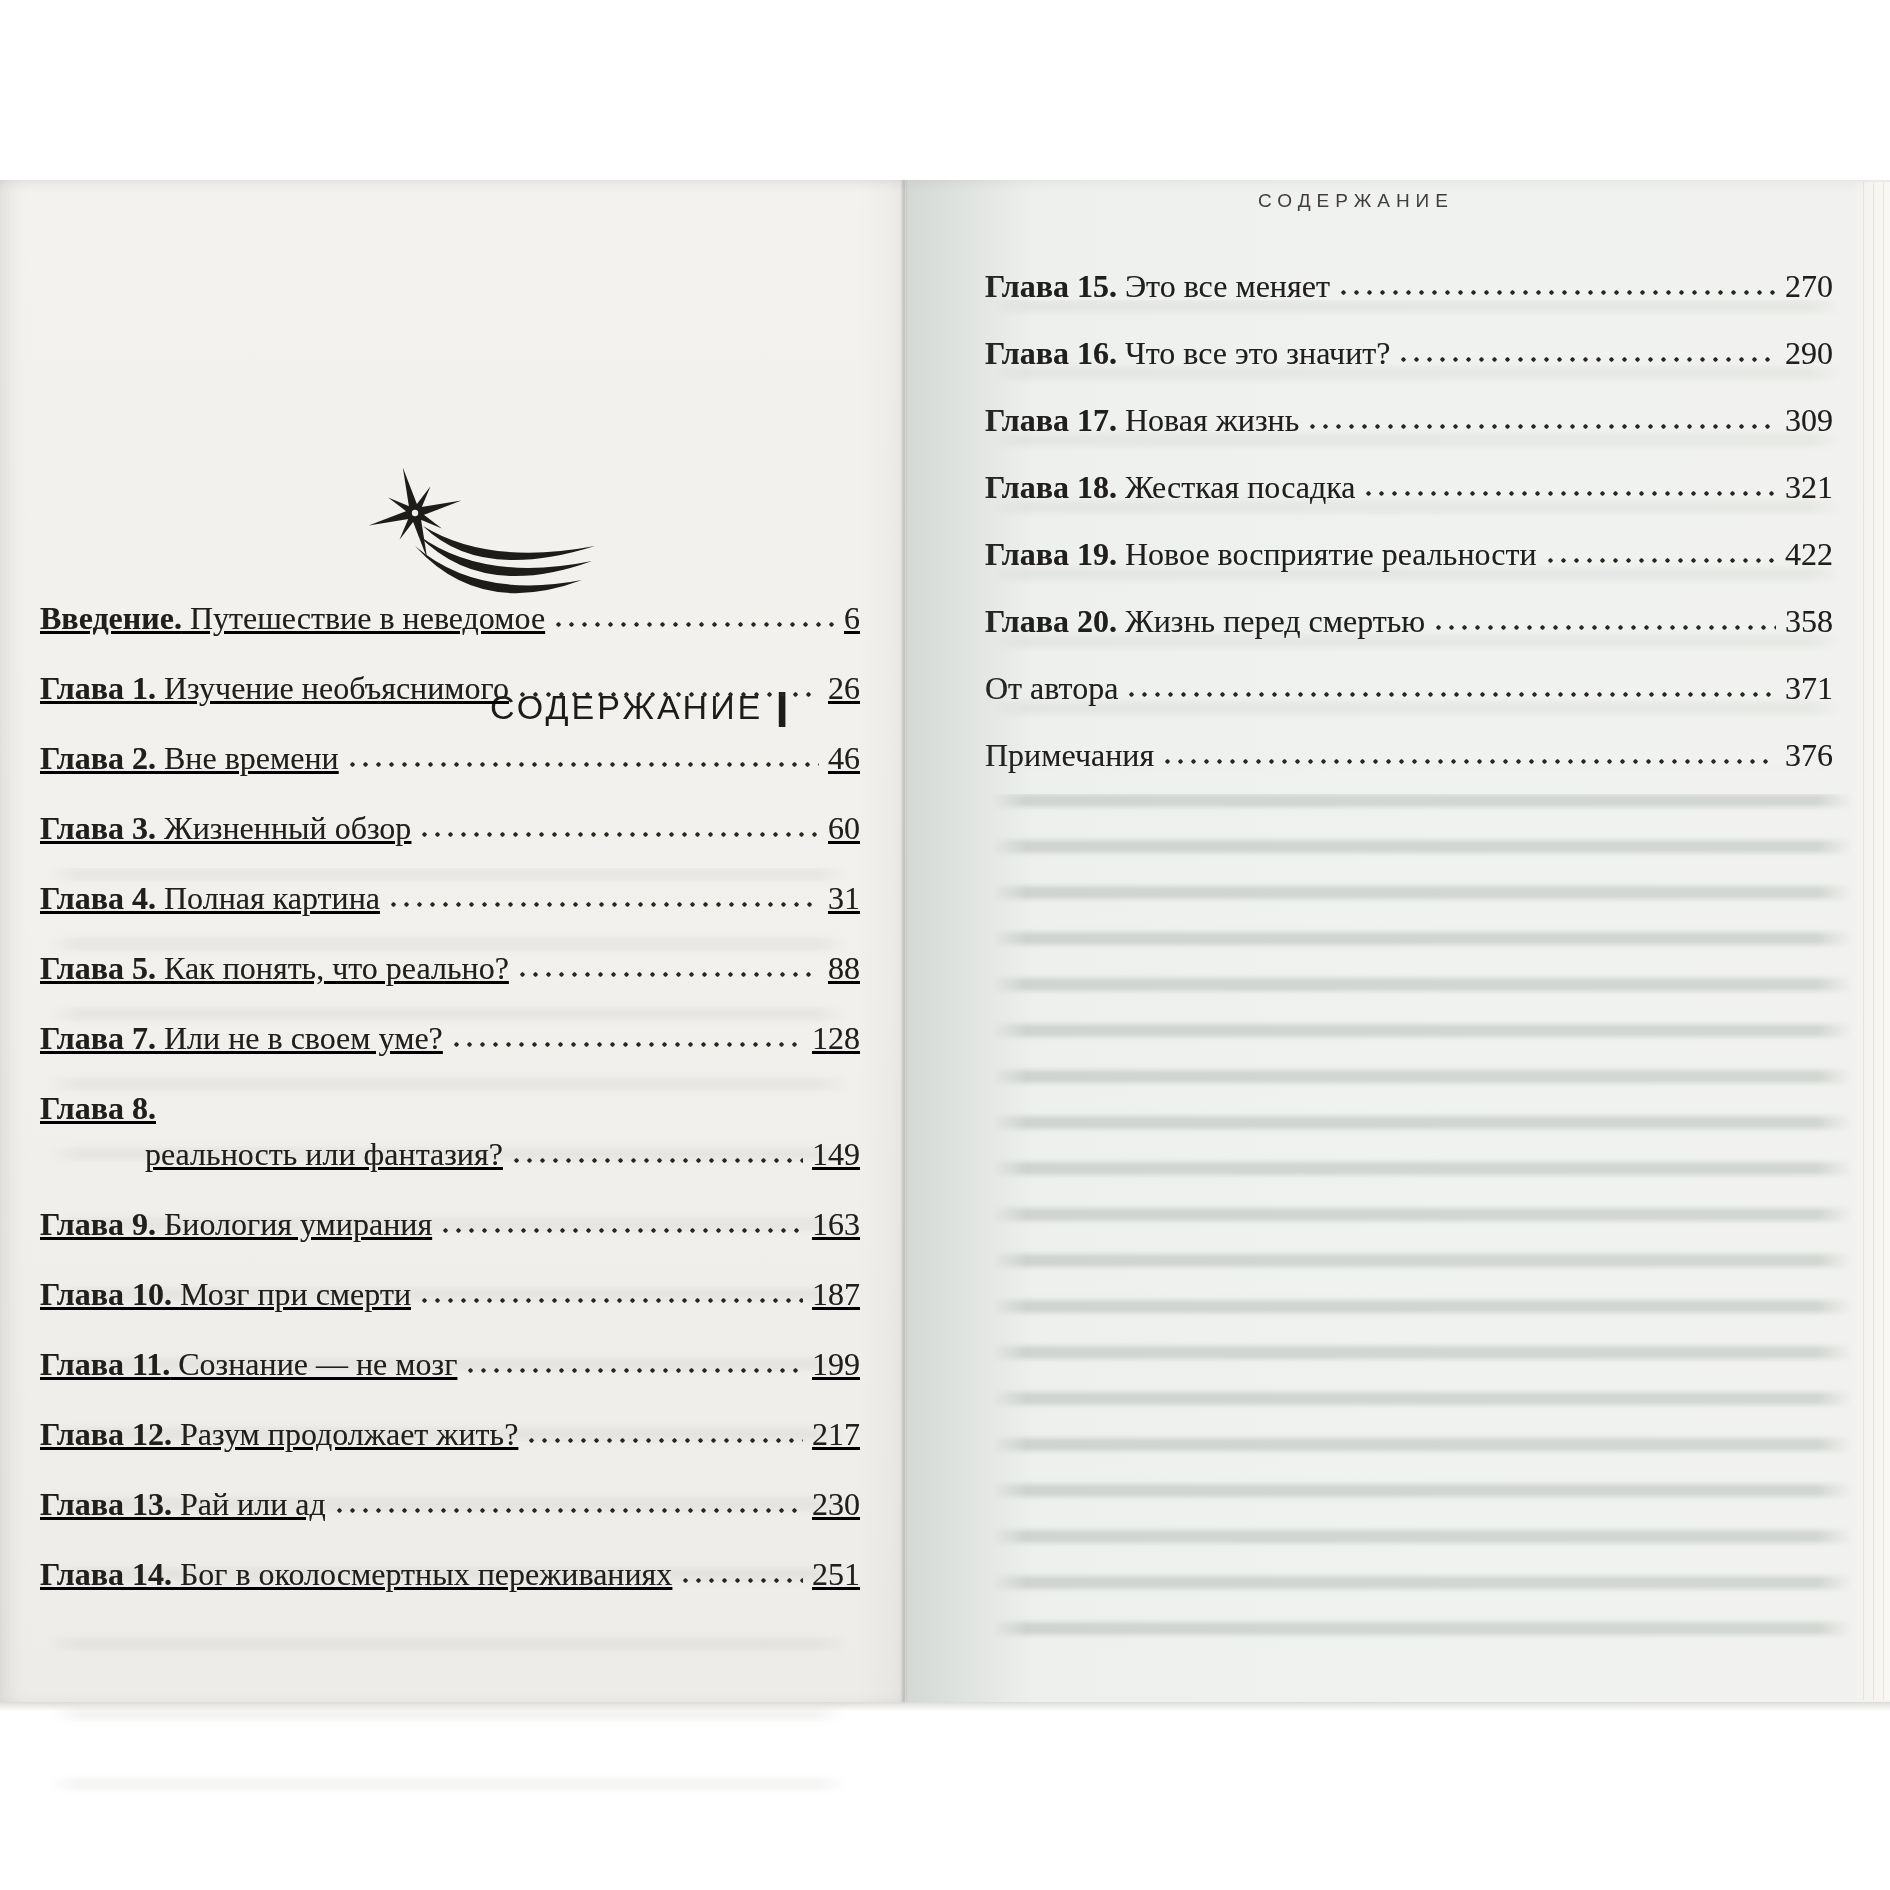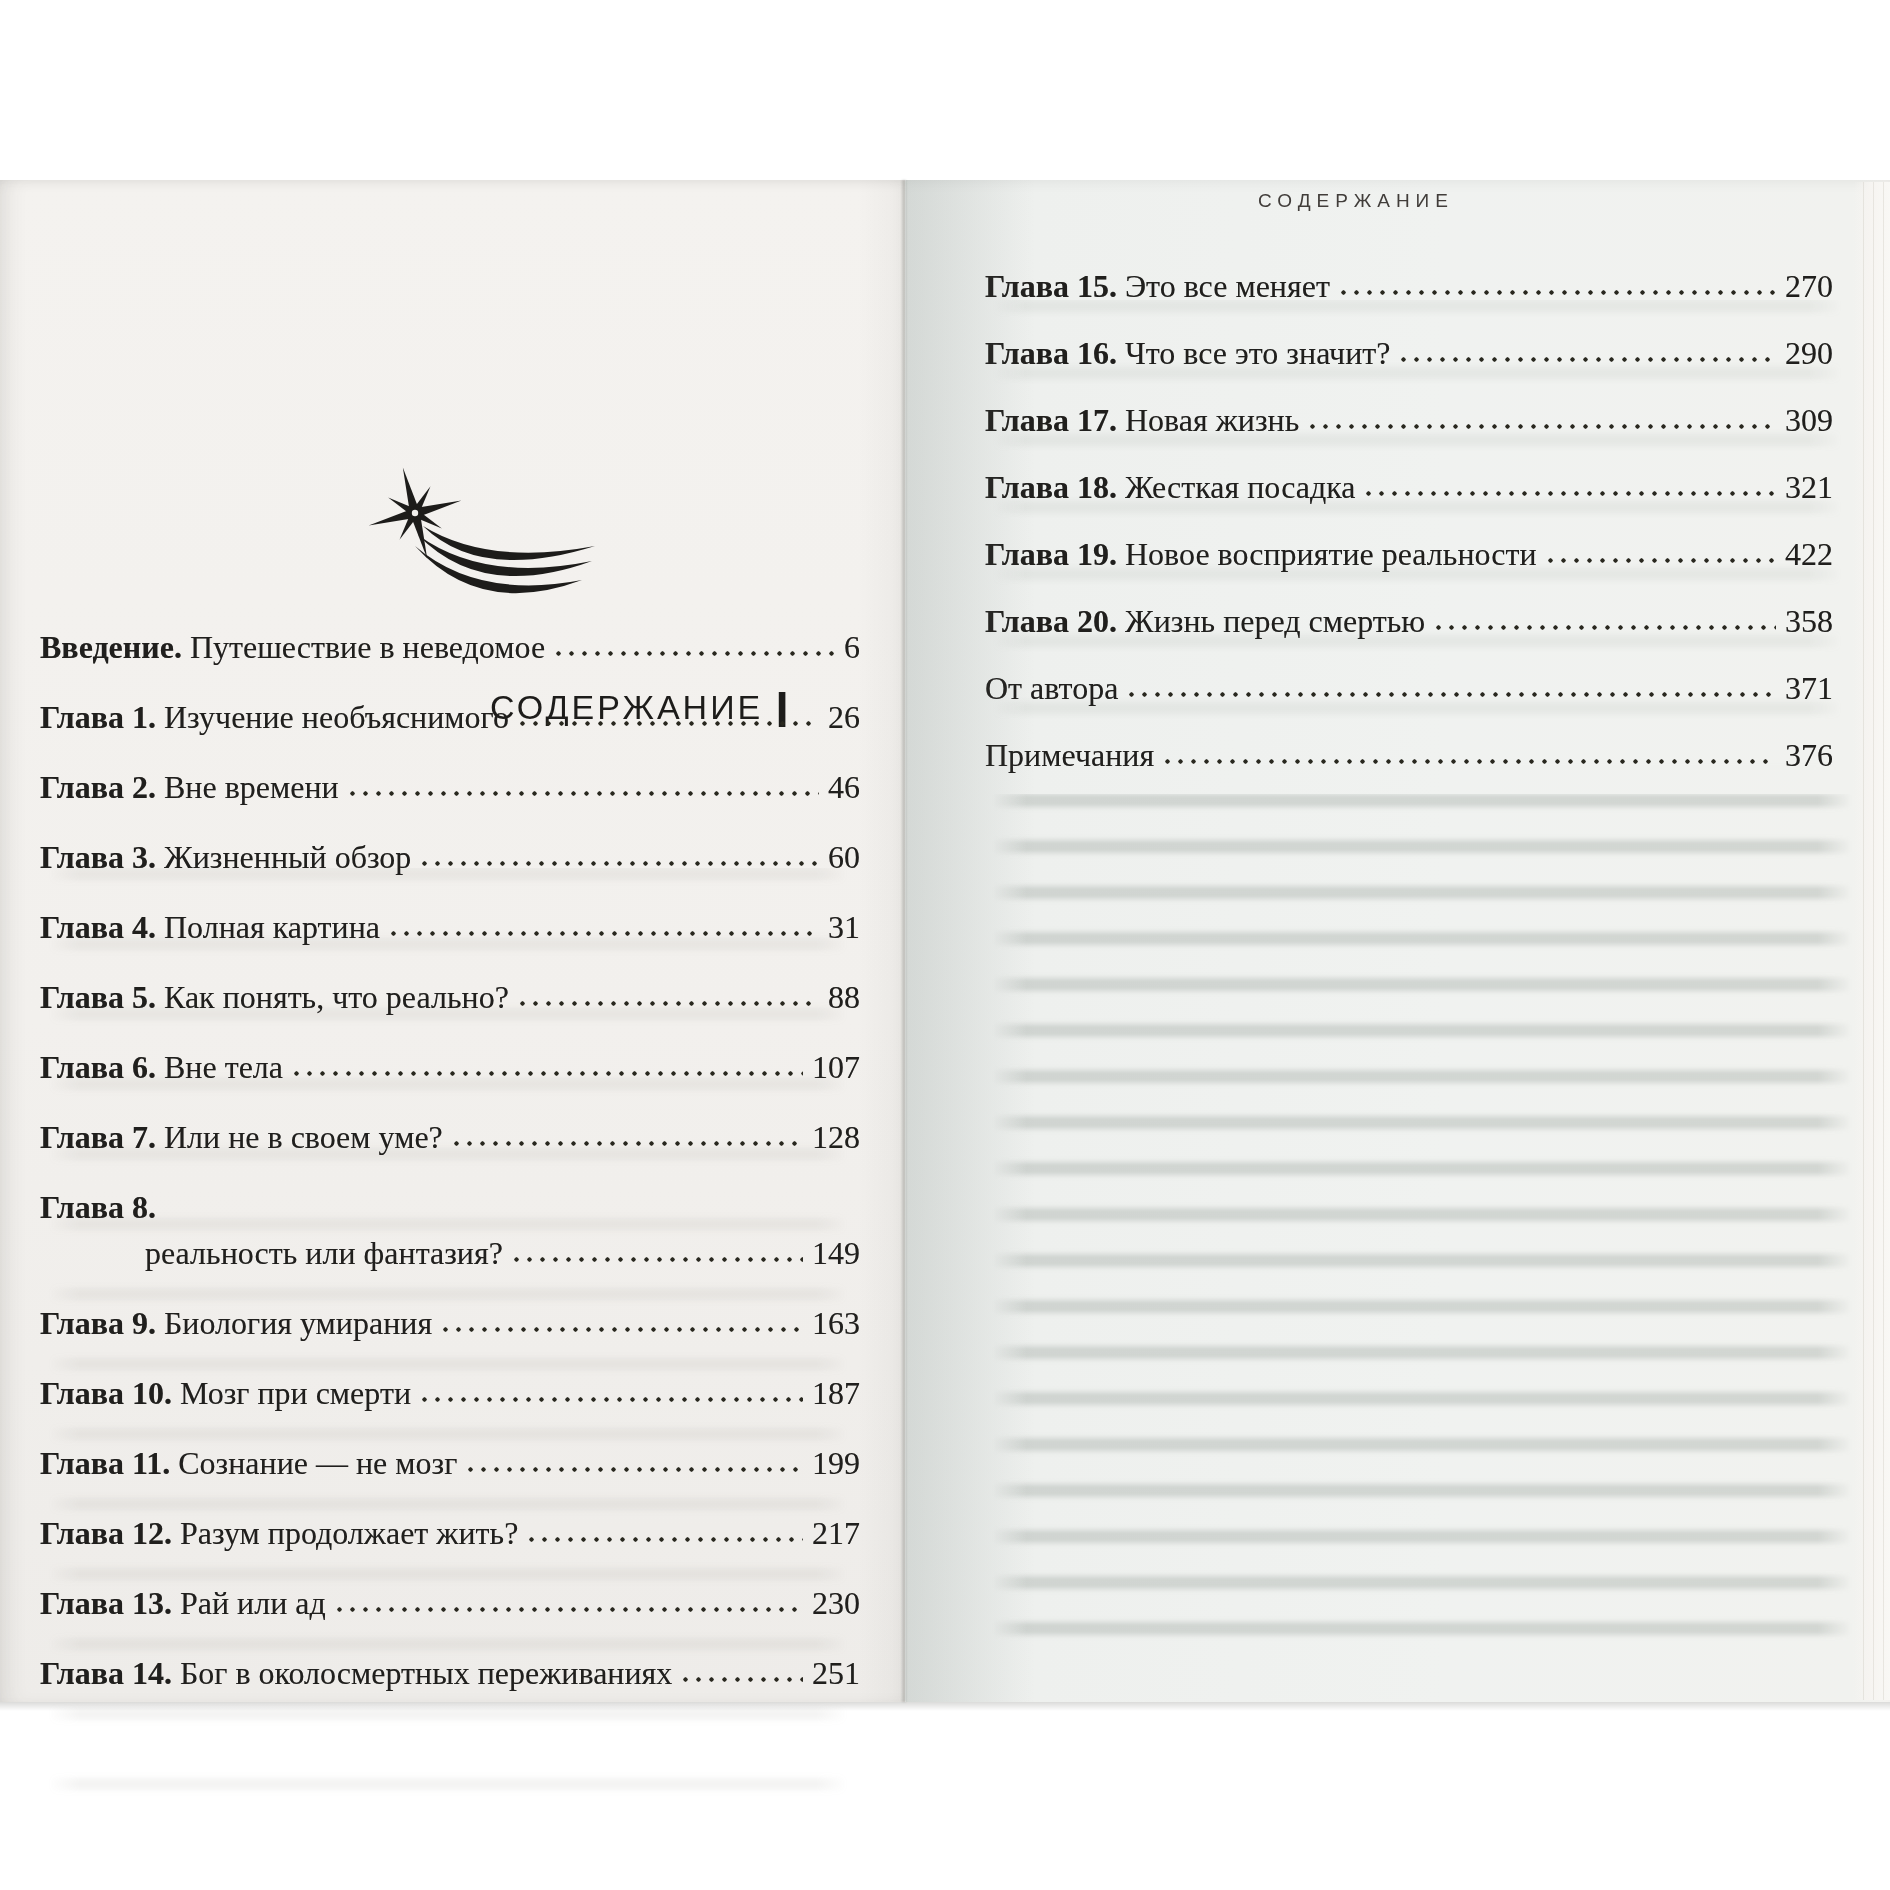--- a/index.html
+++ b/index.html
@@ -84,21 +84,21 @@
 
   
   .running-head{
     position:absolute;left:1258px;top:190px;
     font-family:"Liberation Sans", sans-serif;
     font-size:19px;font-weight:500;letter-spacing:6px;color:#413d3a;white-space:nowrap;
   }
 
   
   .toc{position:absolute;}
-  .left-toc{left:40px;top:629px;width:820px;}
+  .left-toc{left:40px;top:600px;width:820px;text-decoration:underline;}
   .right-toc{left:985px;top:268px;width:848px;}
   .toc-row{
     display:flex;align-items:baseline;
     font-size:32px;line-height:36px;color:#201f1d;
     text-shadow:0 0 0.5px rgba(30,30,28,0.4);
   }
   .left-toc .toc-row{margin-bottom:34px;}
   .right-toc .toc-row{margin-bottom:31px;}
   .toc-row.continuation{margin-top:-24px;padding-left:105px;}
   .toc-prefix{font-weight:700;white-space:pre;}
@@ -180,26 +180,20 @@
         <span class="toc-leader"></span>
         <span class="toc-page">31</span>
       </div>
       <div class="toc-row">
         <span class="toc-prefix">Глава 5.</span>
         <span class="toc-title"> Как понять, что реально?</span>
         <span class="toc-leader"></span>
         <span class="toc-page">88</span>
       </div>
       <div class="toc-row">
-        <span class="toc-prefix">Глава 6.</span>
-        <span class="toc-title"> Вне тела</span>
-        <span class="toc-leader"></span>
-        <span class="toc-page">107</span>
-      </div>
-      <div class="toc-row">
         <span class="toc-prefix">Глава 7.</span>
         <span class="toc-title"> Или не в своем уме?</span>
         <span class="toc-leader"></span>
         <span class="toc-page">128</span>
       </div>
       <div class="toc-row no-leader">
         <span class="toc-prefix">Глава 8.</span>
       </div>
       <div class="toc-row continuation">
         <span class="toc-prefix"></span>

